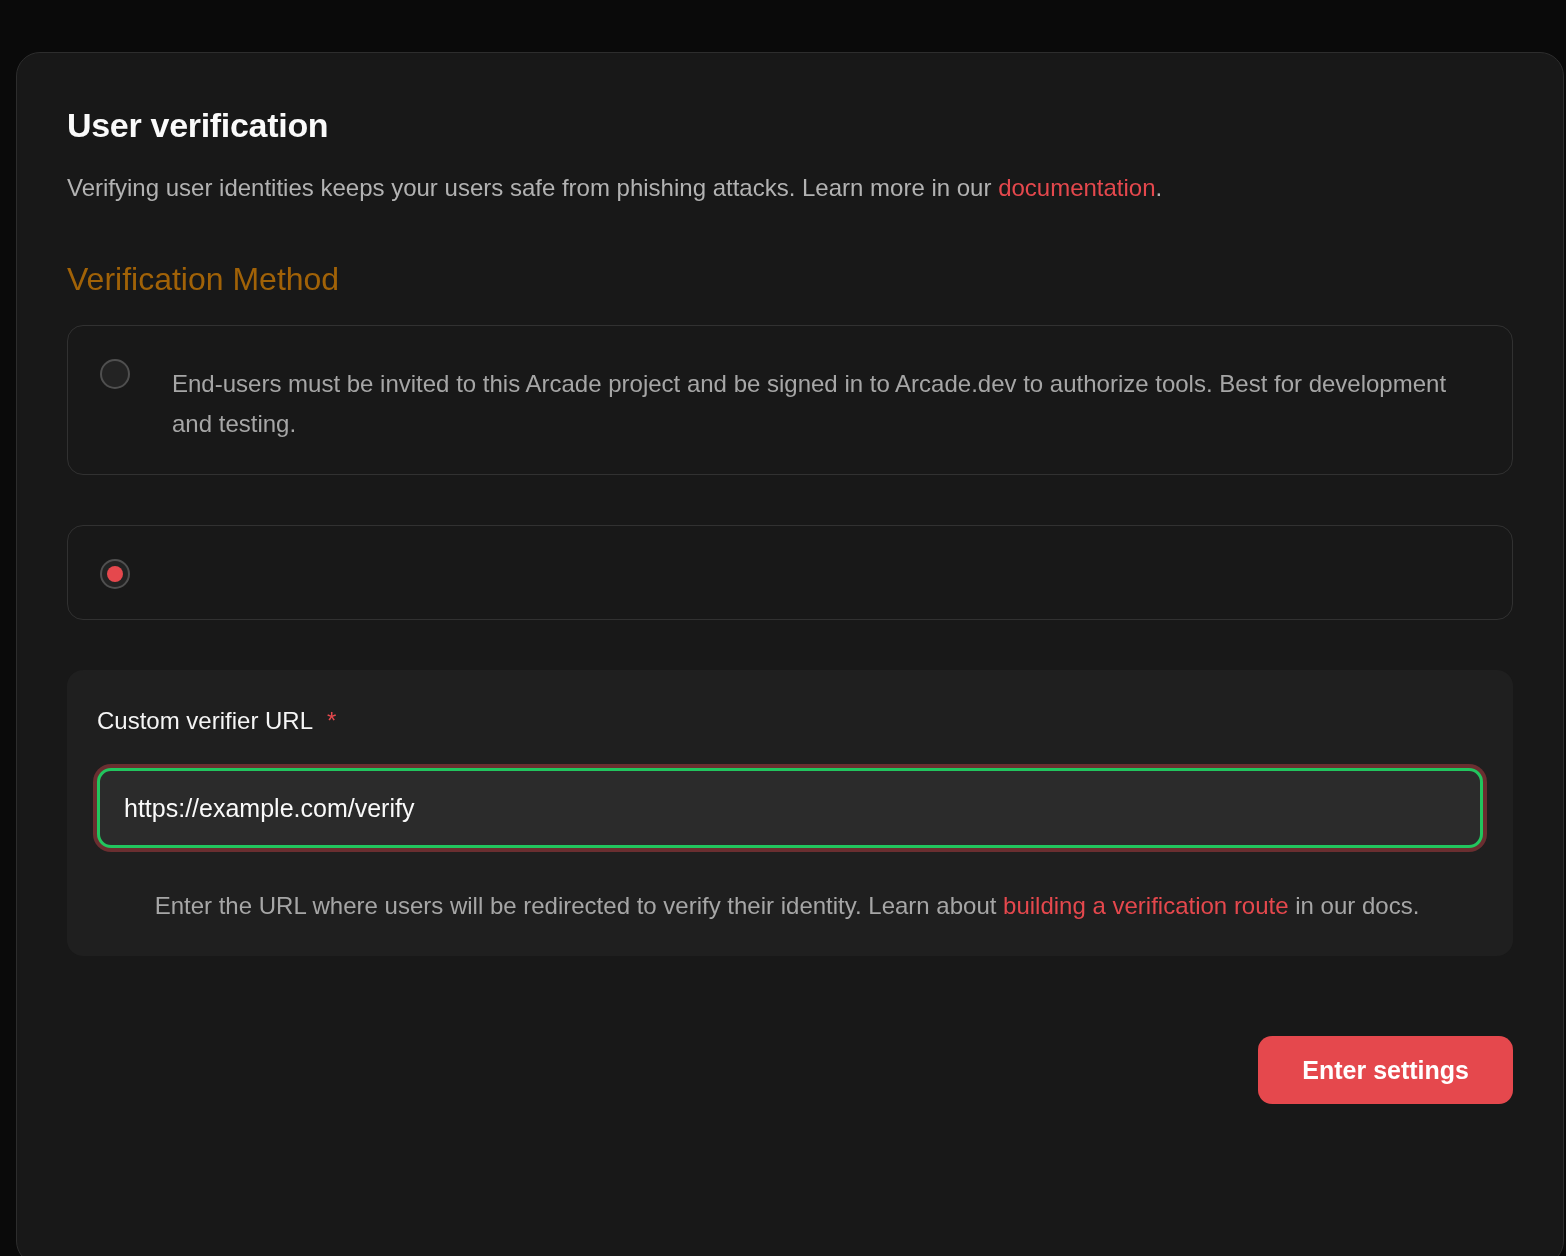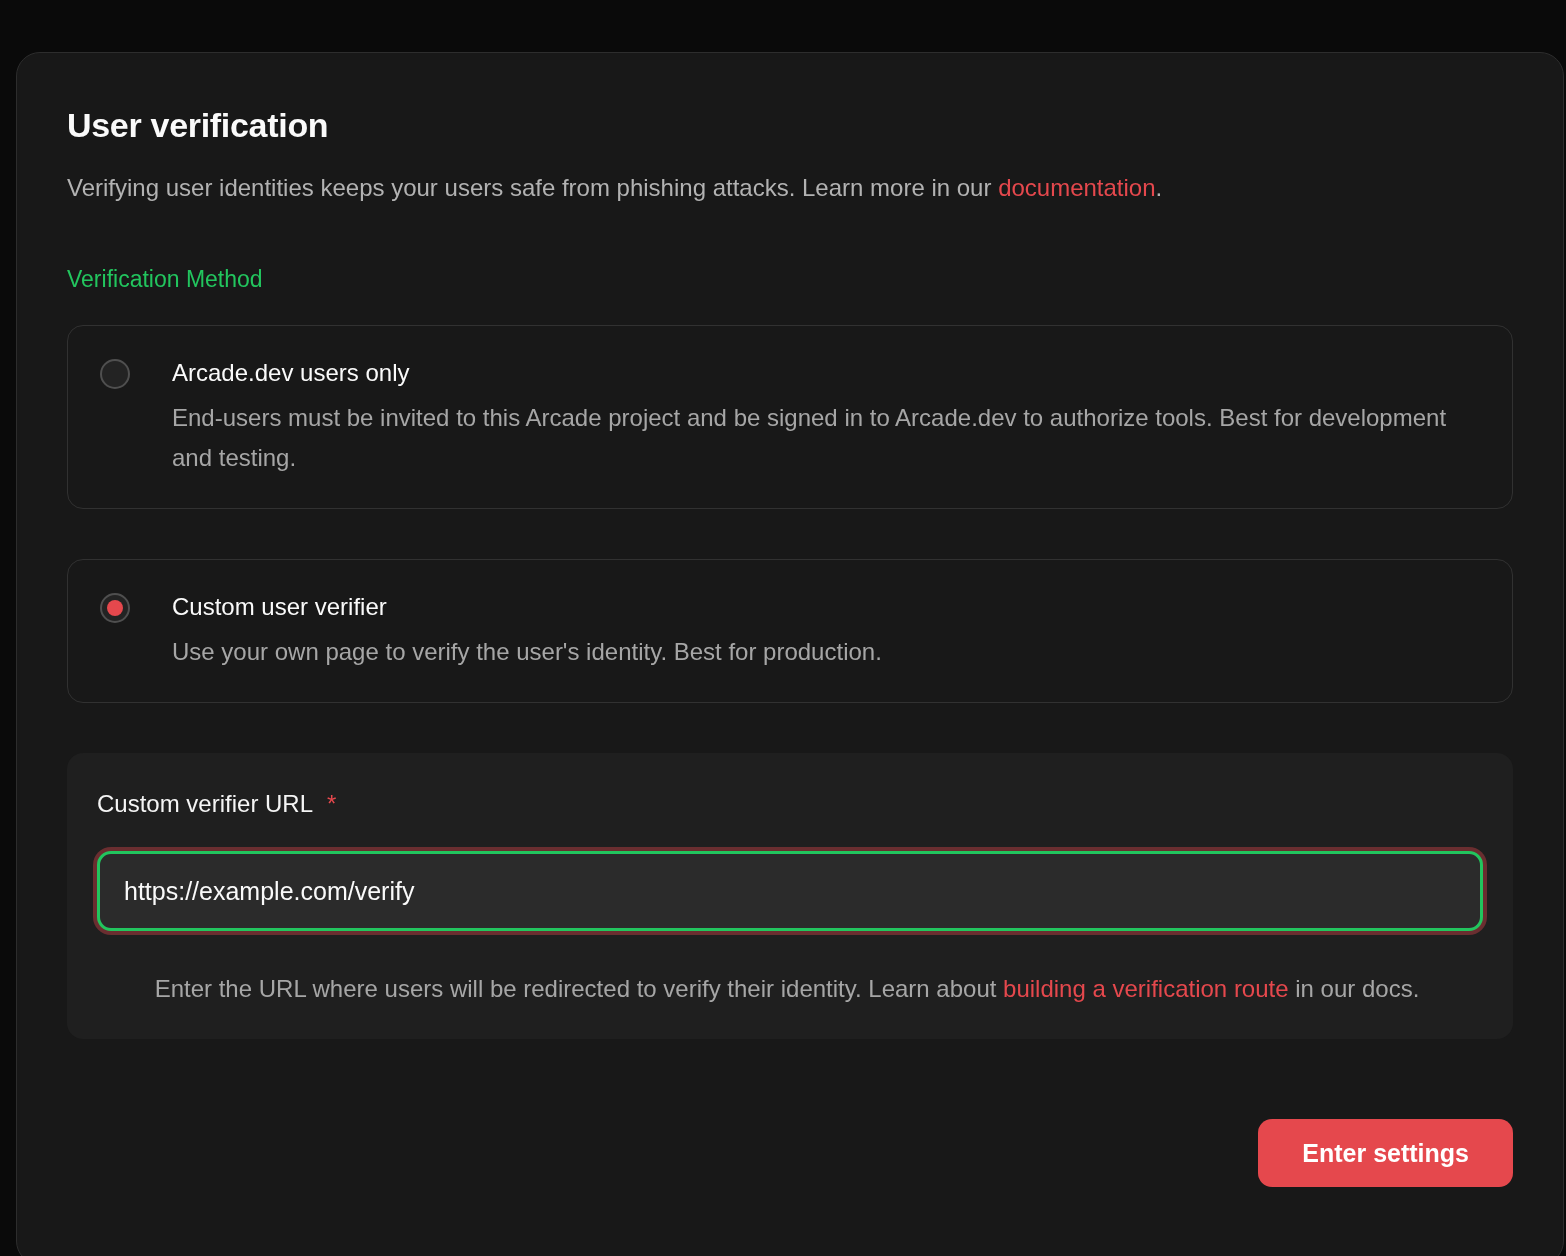--- a/index.html
+++ b/index.html
@@ -32,22 +32,22 @@
     font-size: 24px;
     line-height: 34px;
   }
   a.red-link {
     color: #e5484d;
     text-decoration: none;
     cursor: pointer;
   }
   .section-heading {
     margin-top: 56px;
-    color: #22c55e;
-    font-size: 23px;
+    color: #a16207;
+    font-size: 32px;
     font-weight: 500;
     line-height: 36px;
   }
   .option-box {
     margin-top: 28px;
     border: 1px solid #313131;
     border-radius: 16px;
     background: transparent;
     padding: 30px 32px;
     display: flex;
@@ -157,31 +157,26 @@
 
   <h1 class="page-title">User verification</h1>
 
   <p class="page-subtitle"><span>Verifying user identities keeps your users safe from phishing attacks. Learn more in our </span><a class="red-link">documentation</a><span>.</span></p>
 
   <h2 class="section-heading">Verification Method</h2>
 
   <div class="option-box">
     <span class="radio"></span>
     <div class="option-body">
-      <div class="option-label">Arcade.dev users only</div>
       <div class="option-desc">End-users must be invited to this Arcade project and be signed in to Arcade.dev to authorize tools. Best for development and testing.</div>
     </div>
   </div>
 
   <div class="option-box">
     <span class="radio selected"></span>
-    <div class="option-body">
-      <div class="option-label">Custom user verifier</div>
-      <div class="option-desc">Use your own page to verify the user's identity. Best for production.</div>
-    </div>
   </div>
 
   <div class="url-panel">
     <div class="field-label-row">
       <span class="field-label">Custom verifier URL</span>
       <span class="required-marker">*</span>
     </div>
     <input class="url-input" type="text" value="https://example.com/verify" style="">
     <p class="helper-text"><span>Enter the URL where users will be redirected to verify their identity. Learn about </span><a class="red-link">building a verification route</a><span> in our docs.</span></p>
   </div>

